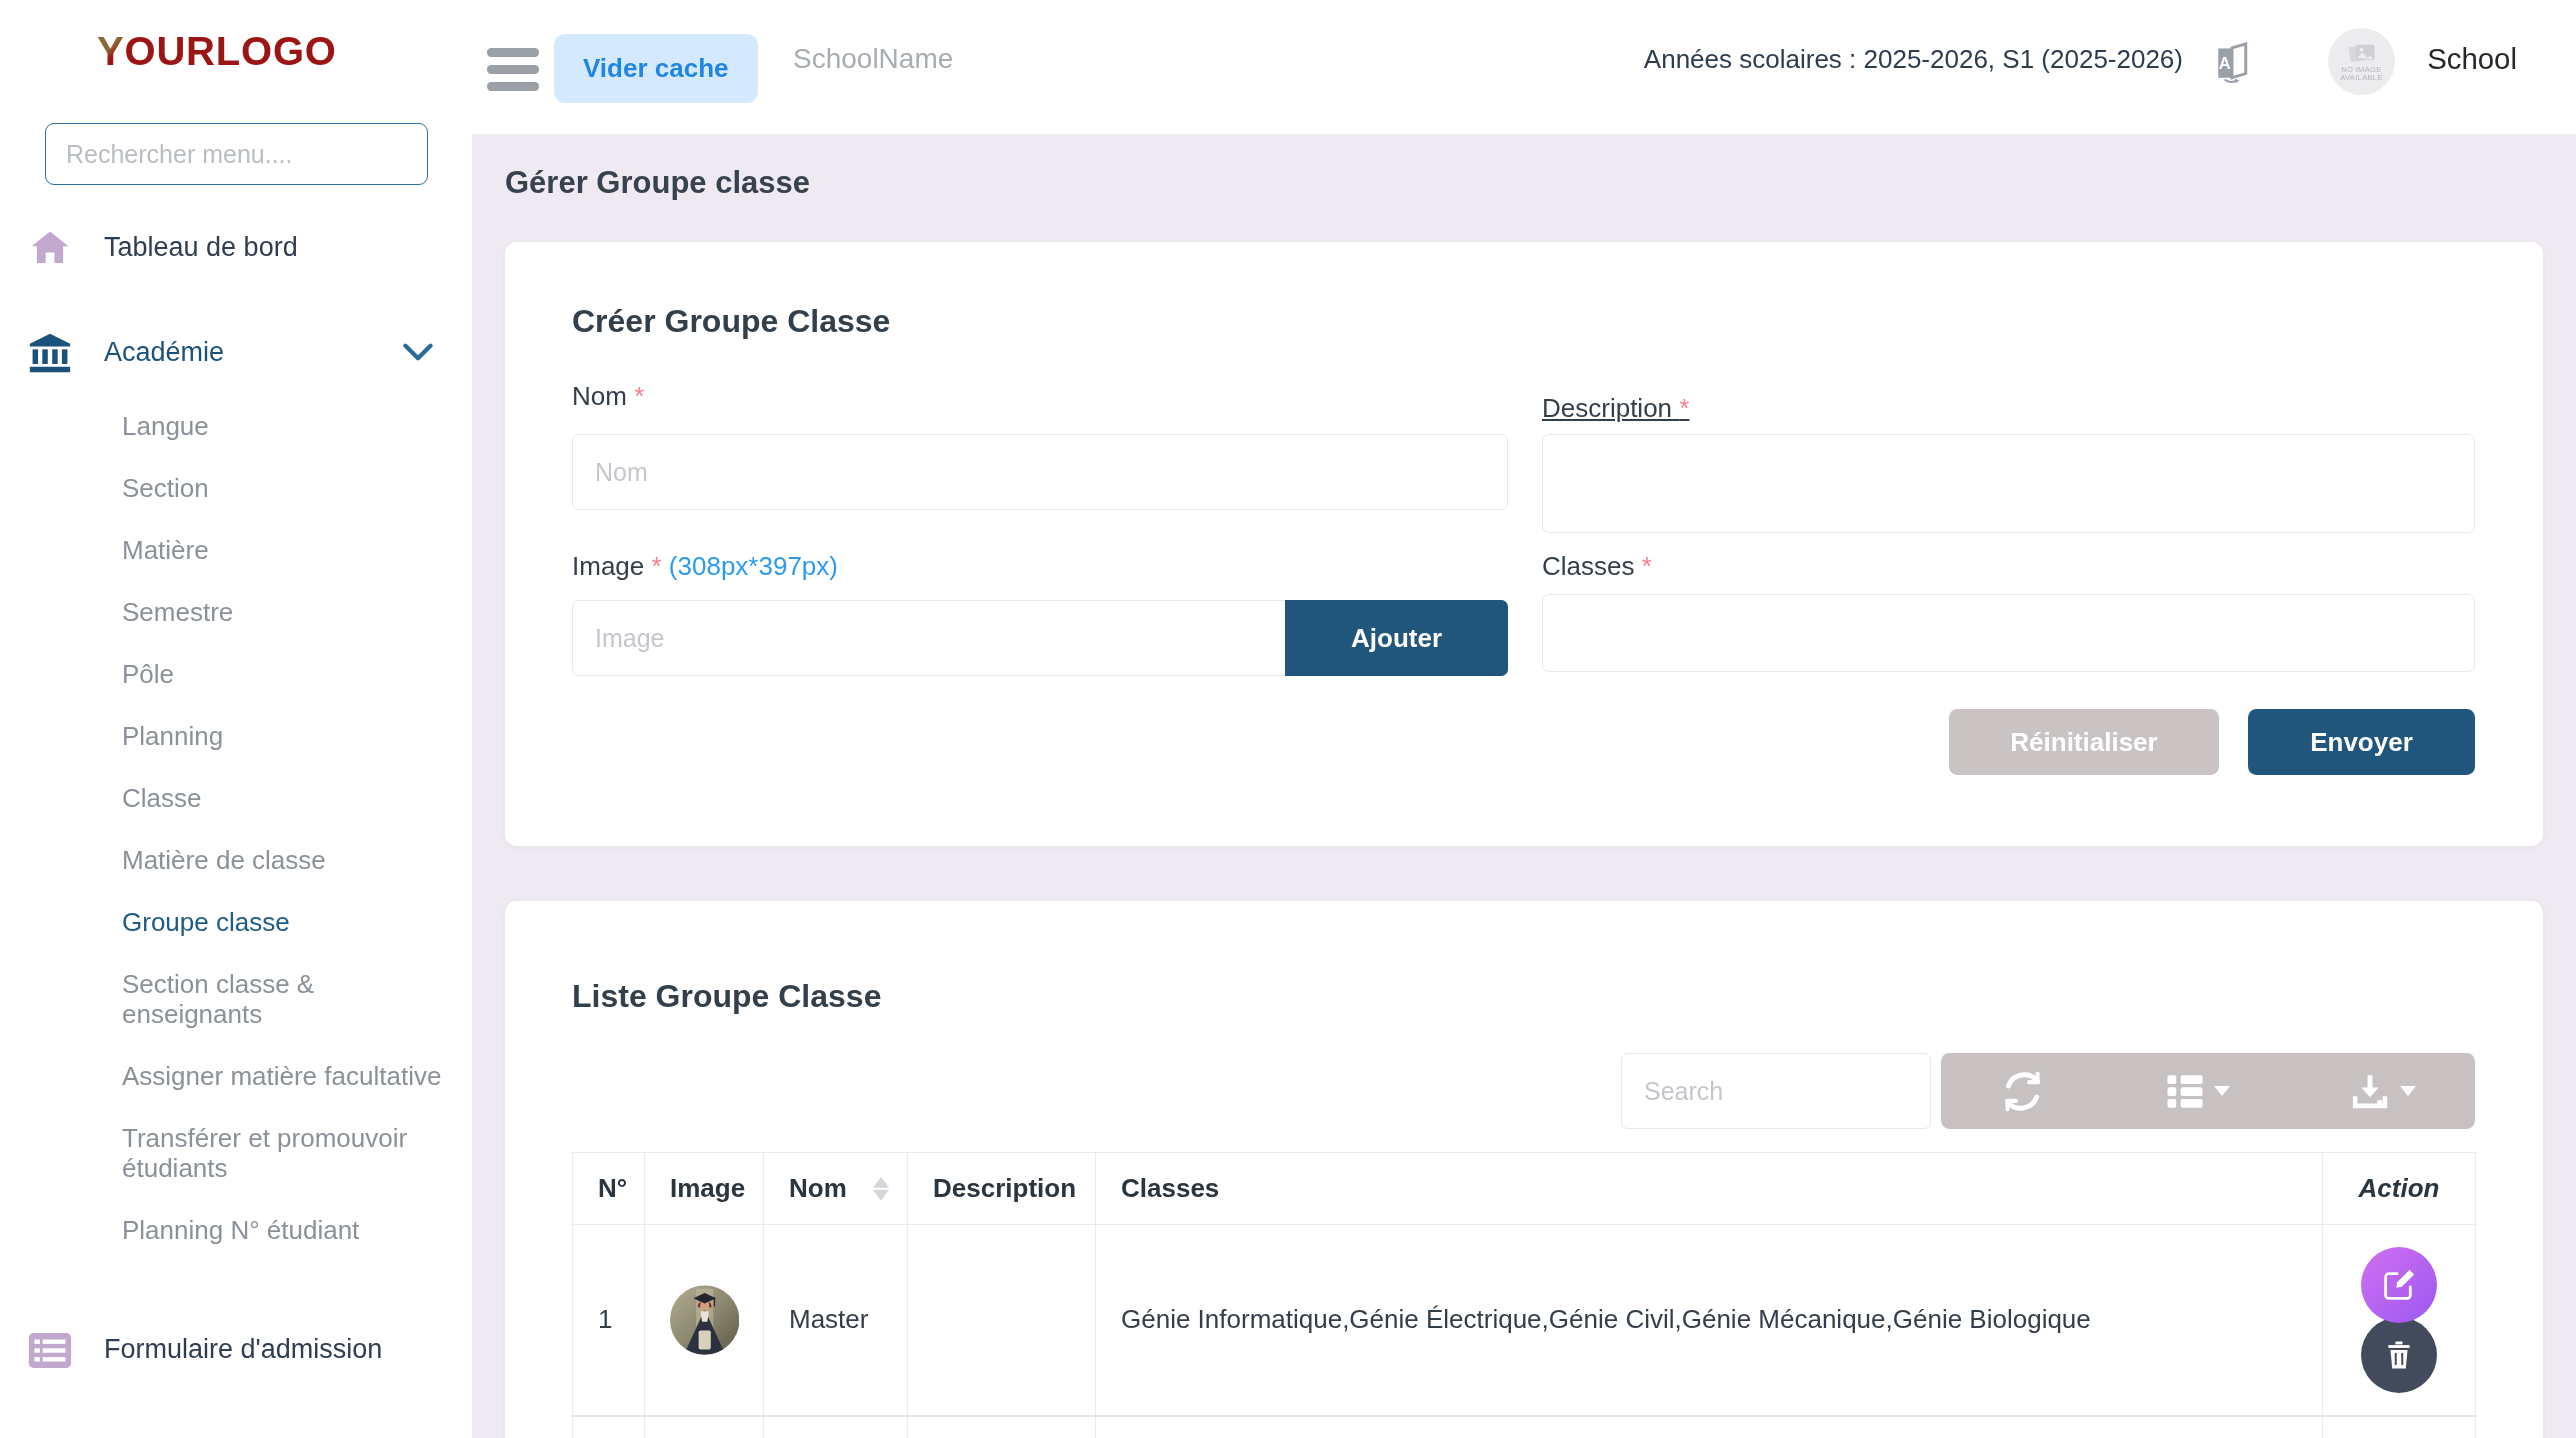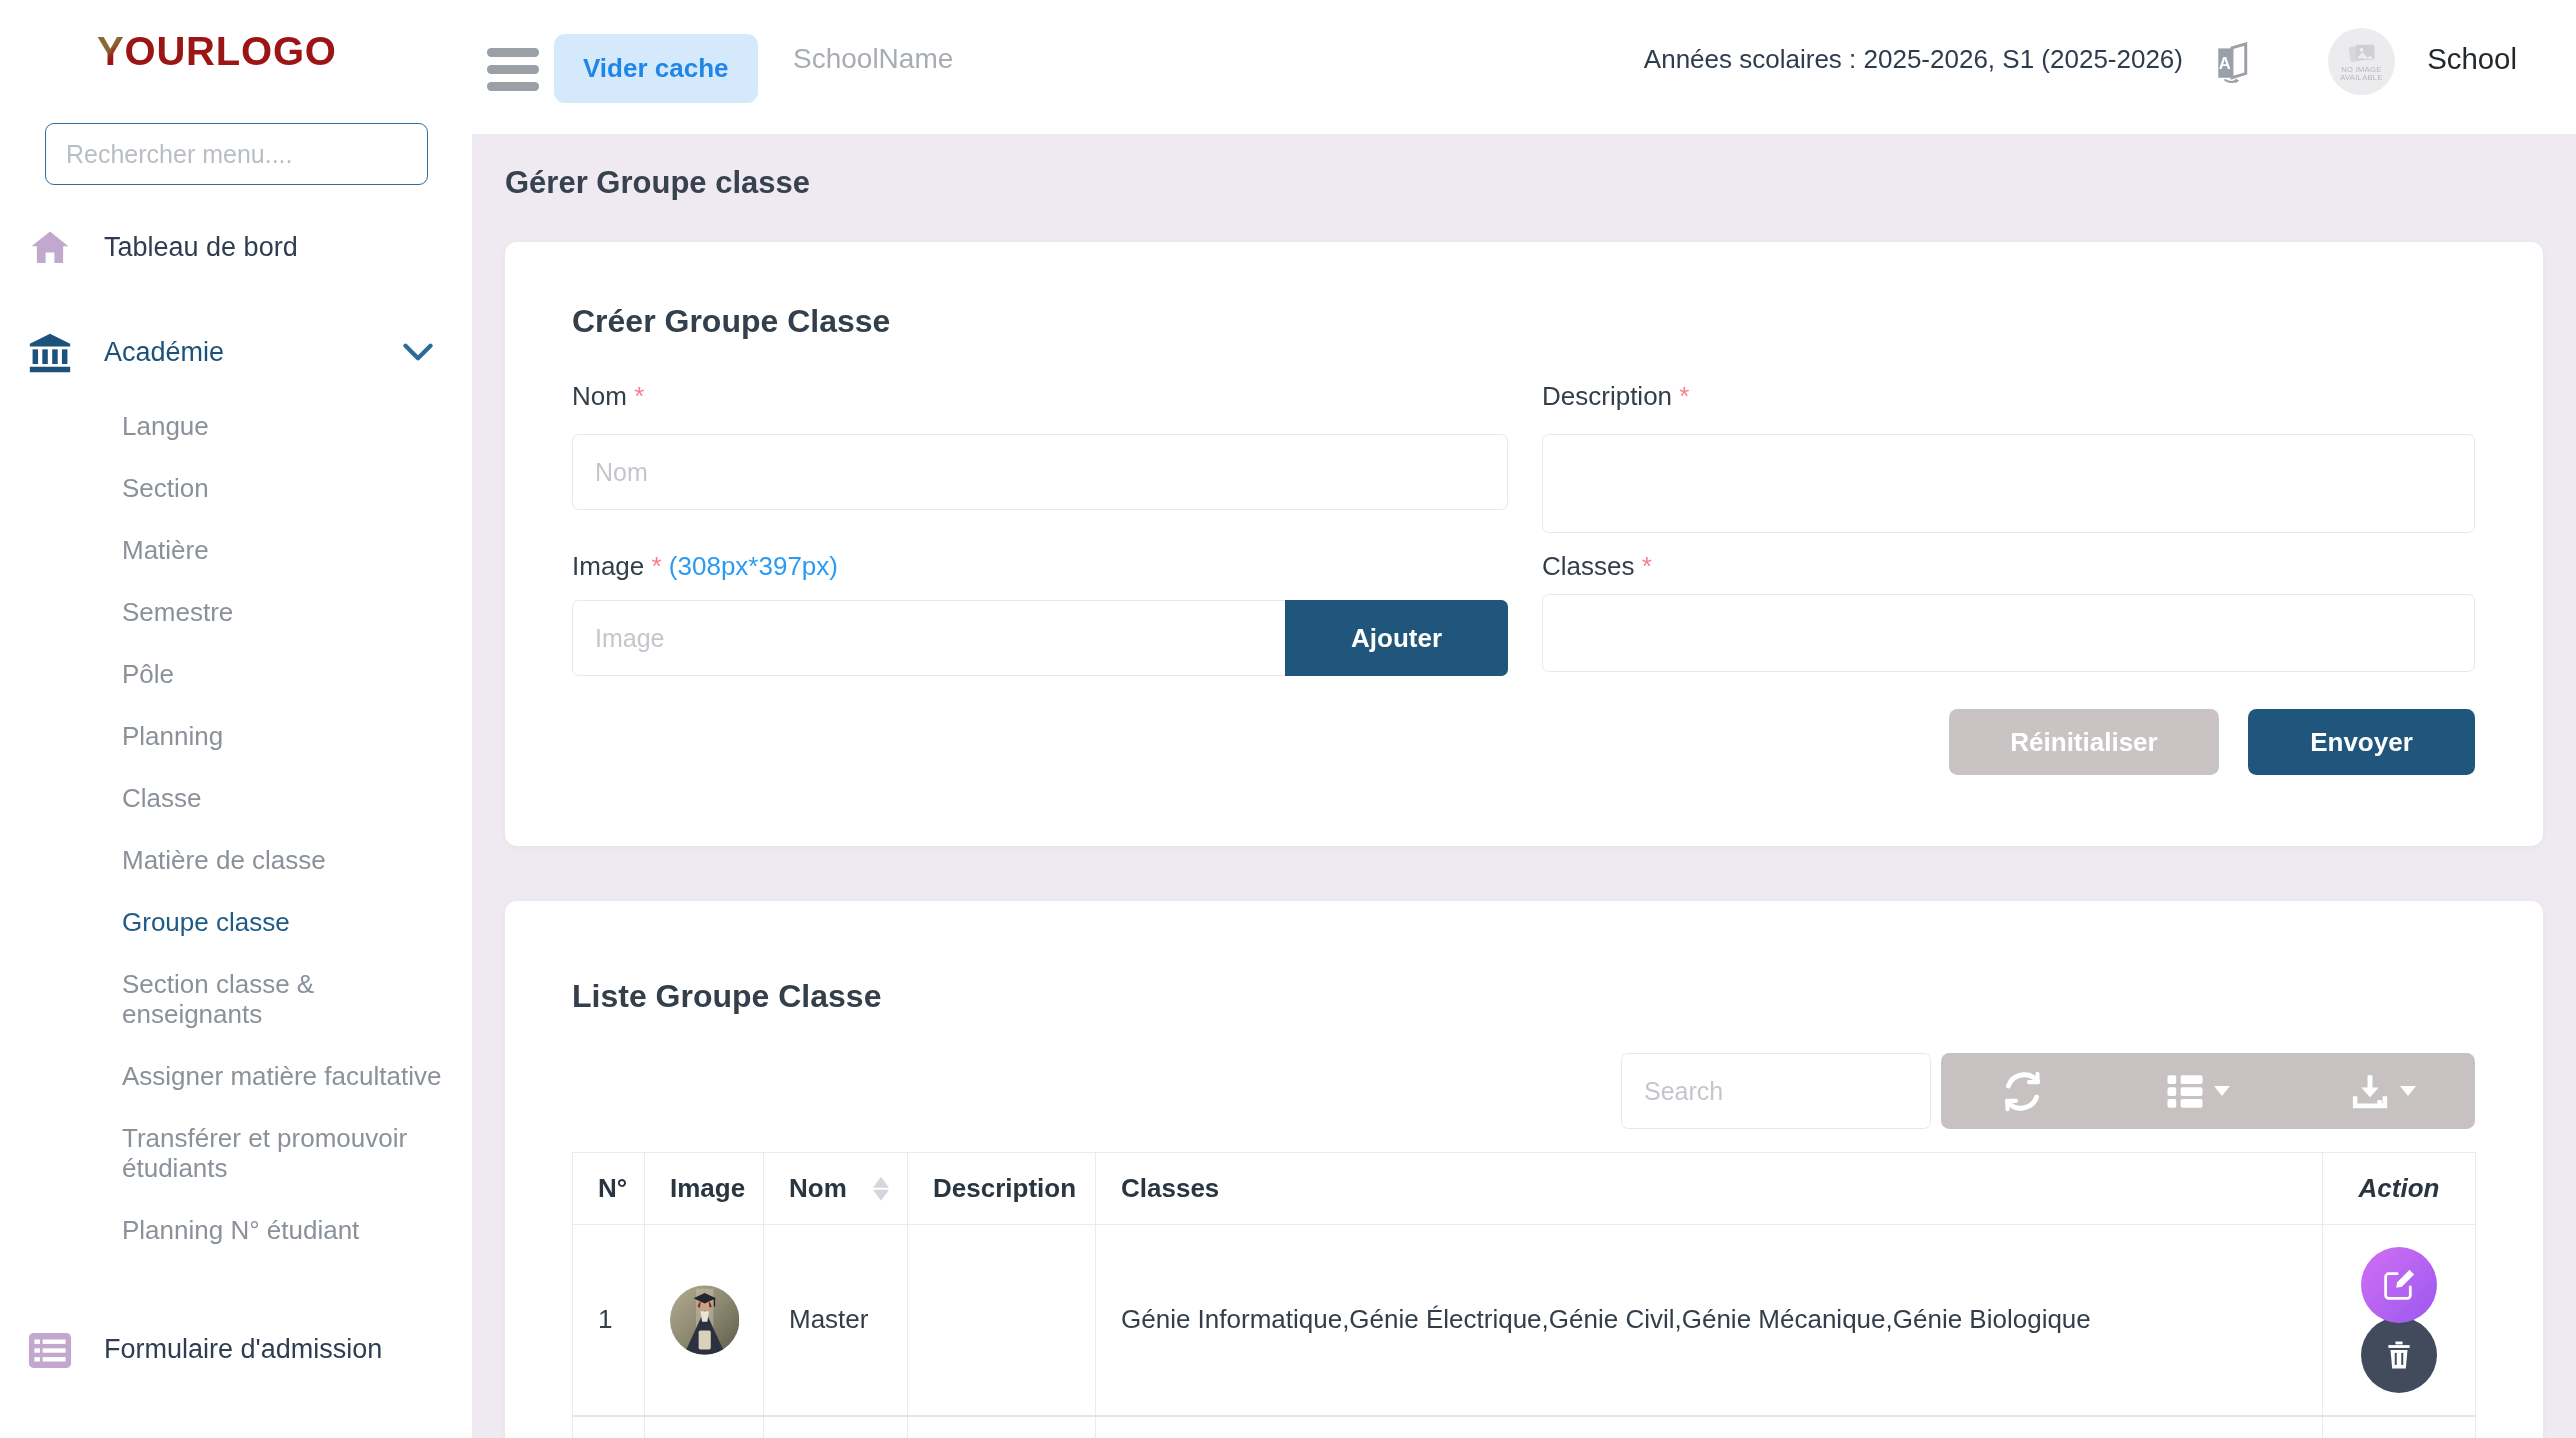--- a/index.html
+++ b/index.html
@@ -202,21 +202,21 @@
 
   <main id="main">
     <h1 class="page-title">Gérer Groupe classe</h1>
 
     <section class="card" id="card-create">
       <h2 class="card-title">Créer Groupe Classe</h2>
 
       <div class="fld-label" style="left:67px; top:139px;"><span>Nom</span> <span class="req">*</span></div>
       <input class="txt-input" style="left: 67px; top: 192px; width: 936px; height: 76px;" type="text" placeholder="Nom">
 
-      <div class="fld-label" style="left:1037px; top:139px;"><span>Description</span> <span class="req">*</span></div>
+      <div class="fld-label" style="left:1037px; top:151px;text-decoration:underline;"><span>Description</span> <span class="req">*</span></div>
       <textarea class="txt-input" style="left: 1037px; top: 192px; width: 933px; height: 99px;"></textarea>
 
       <div class="fld-label" style="left:67px; top:309px;"><span>Image</span> <span class="req">*</span> <span class="hint-blue">(308px*397px)</span></div>
       <input class="txt-input" style="left: 67px; top: 358px; width: 936px; height: 76px;" type="text" placeholder="Image">
       <button class="btn btn-dark btn-ajouter">Ajouter</button>
 
       <div class="fld-label" style="left:1037px; top:309px;"><span>Classes</span> <span class="req">*</span></div>
       <textarea class="txt-input" style="left: 1037px; top: 352px; width: 933px; height: 78px;"></textarea>
 
       <button class="btn btn-gray btn-reset">Réinitialiser</button>

